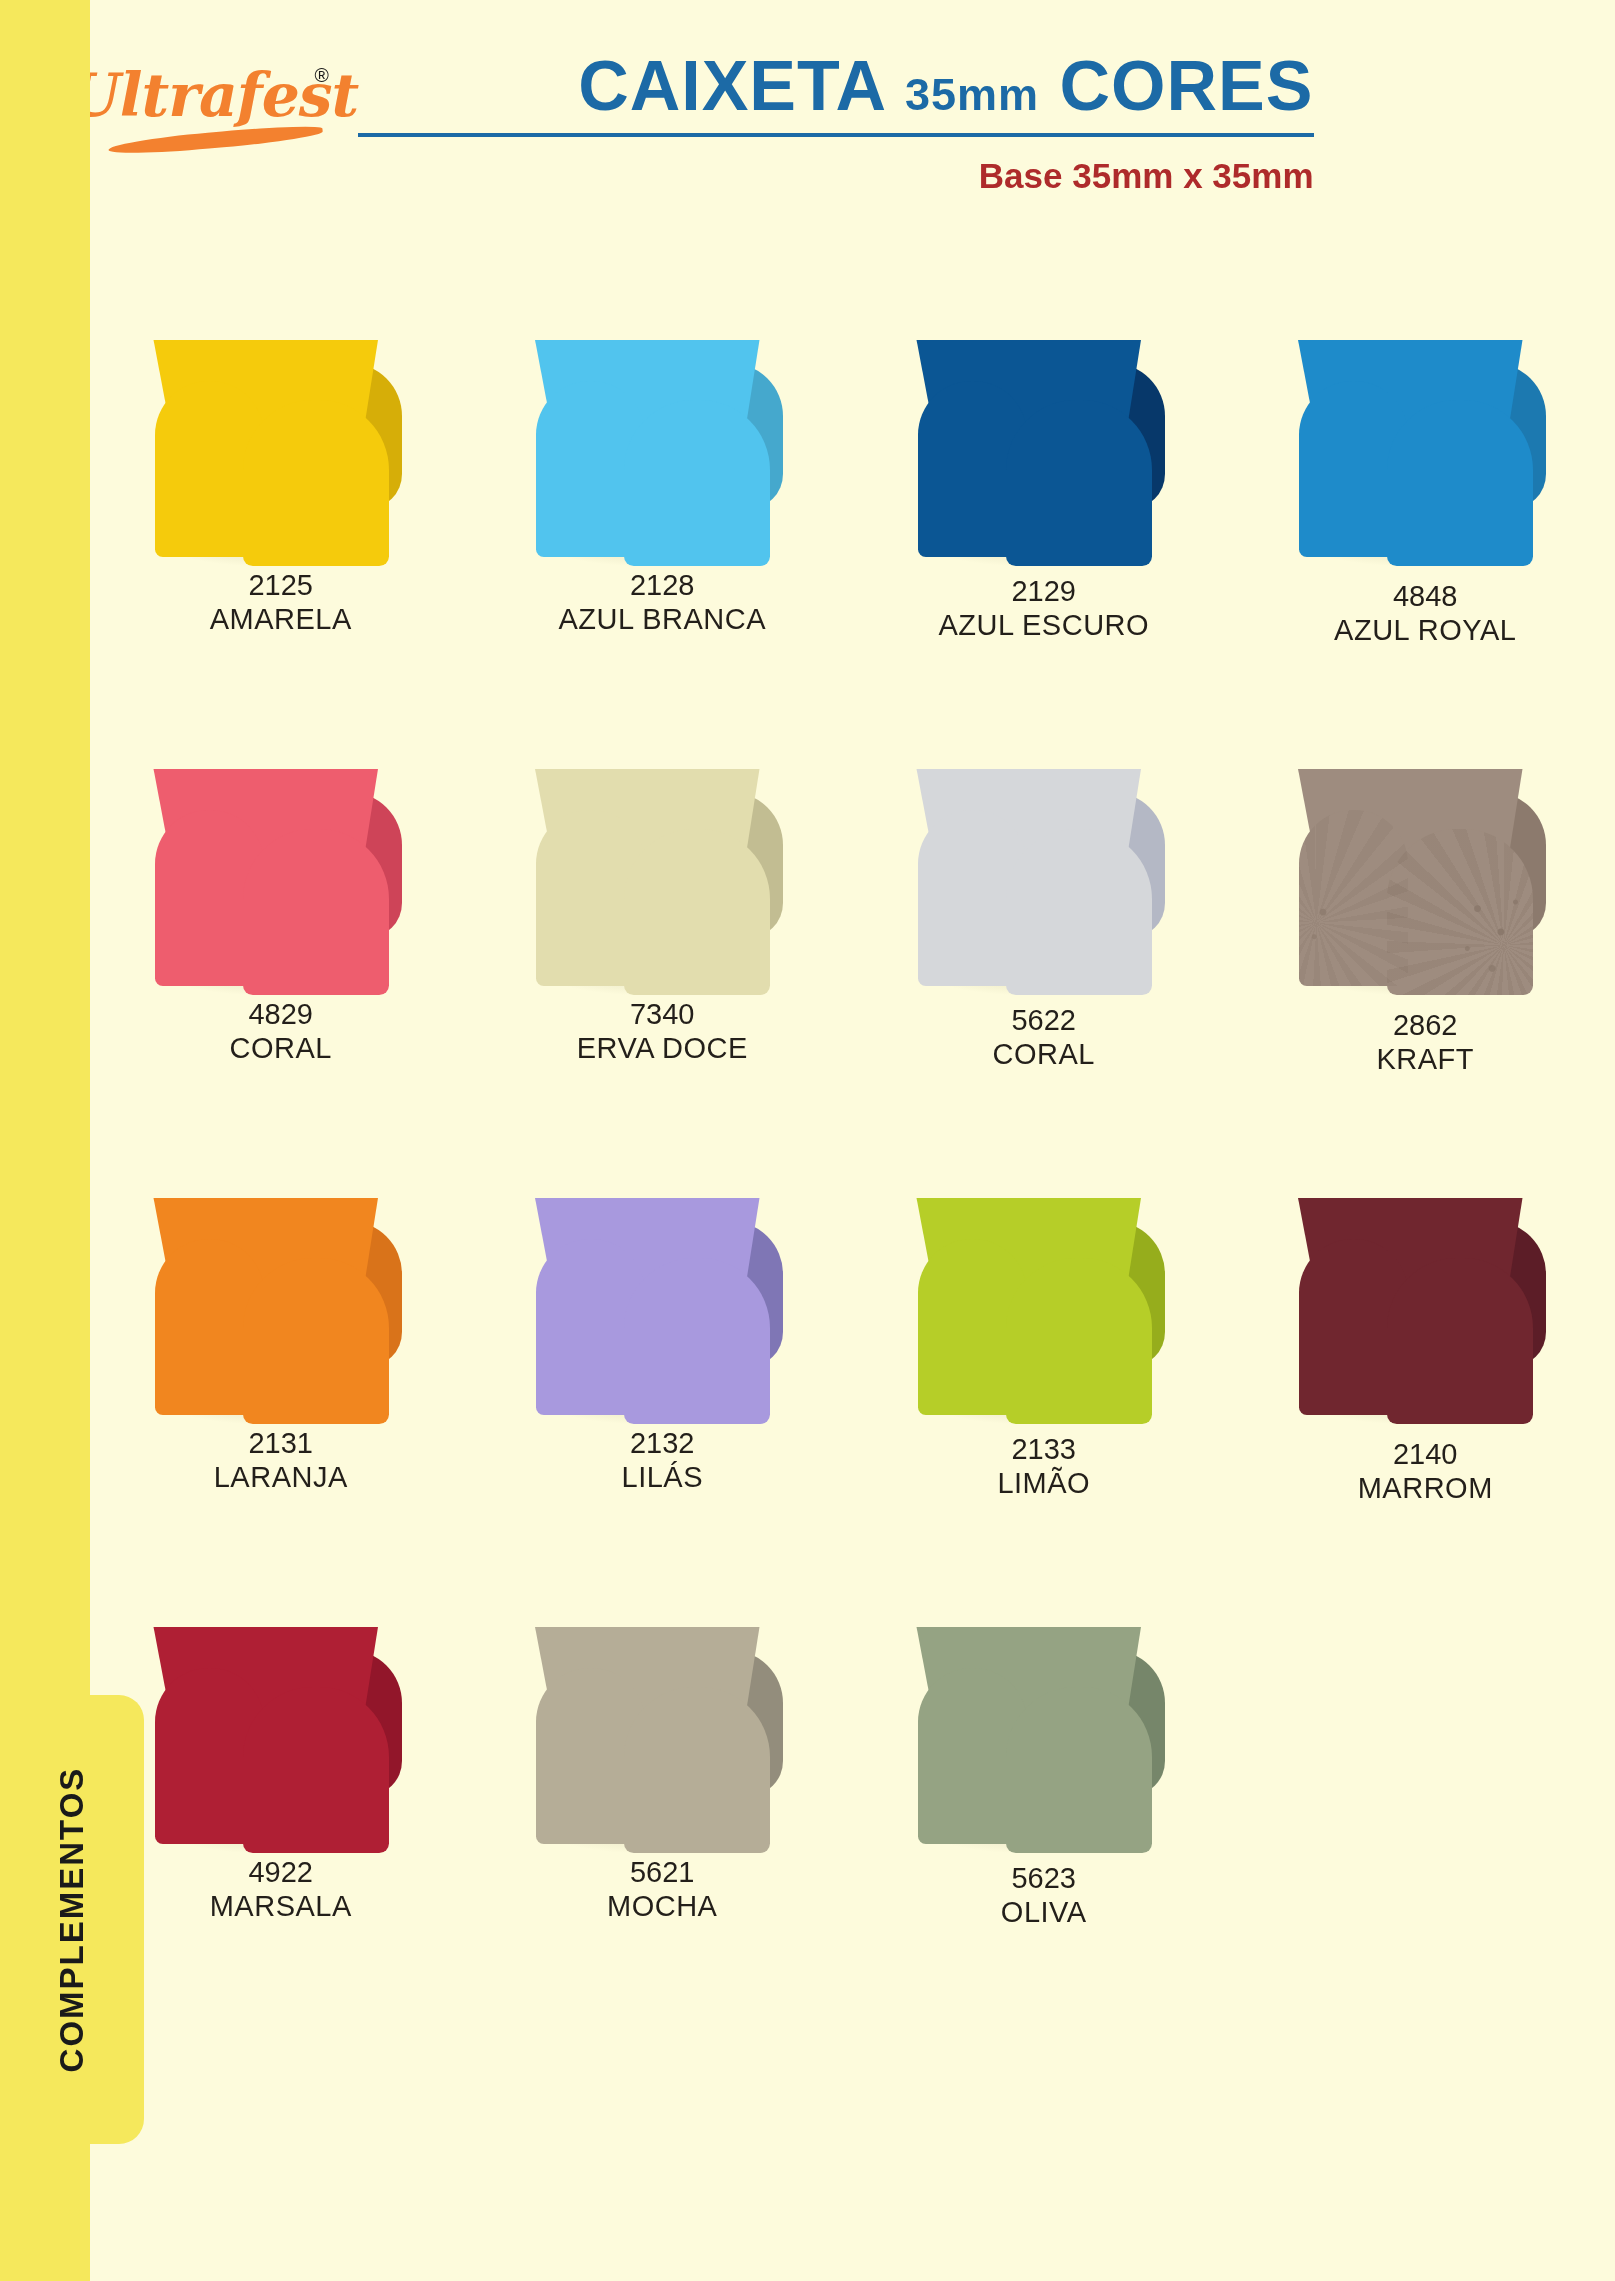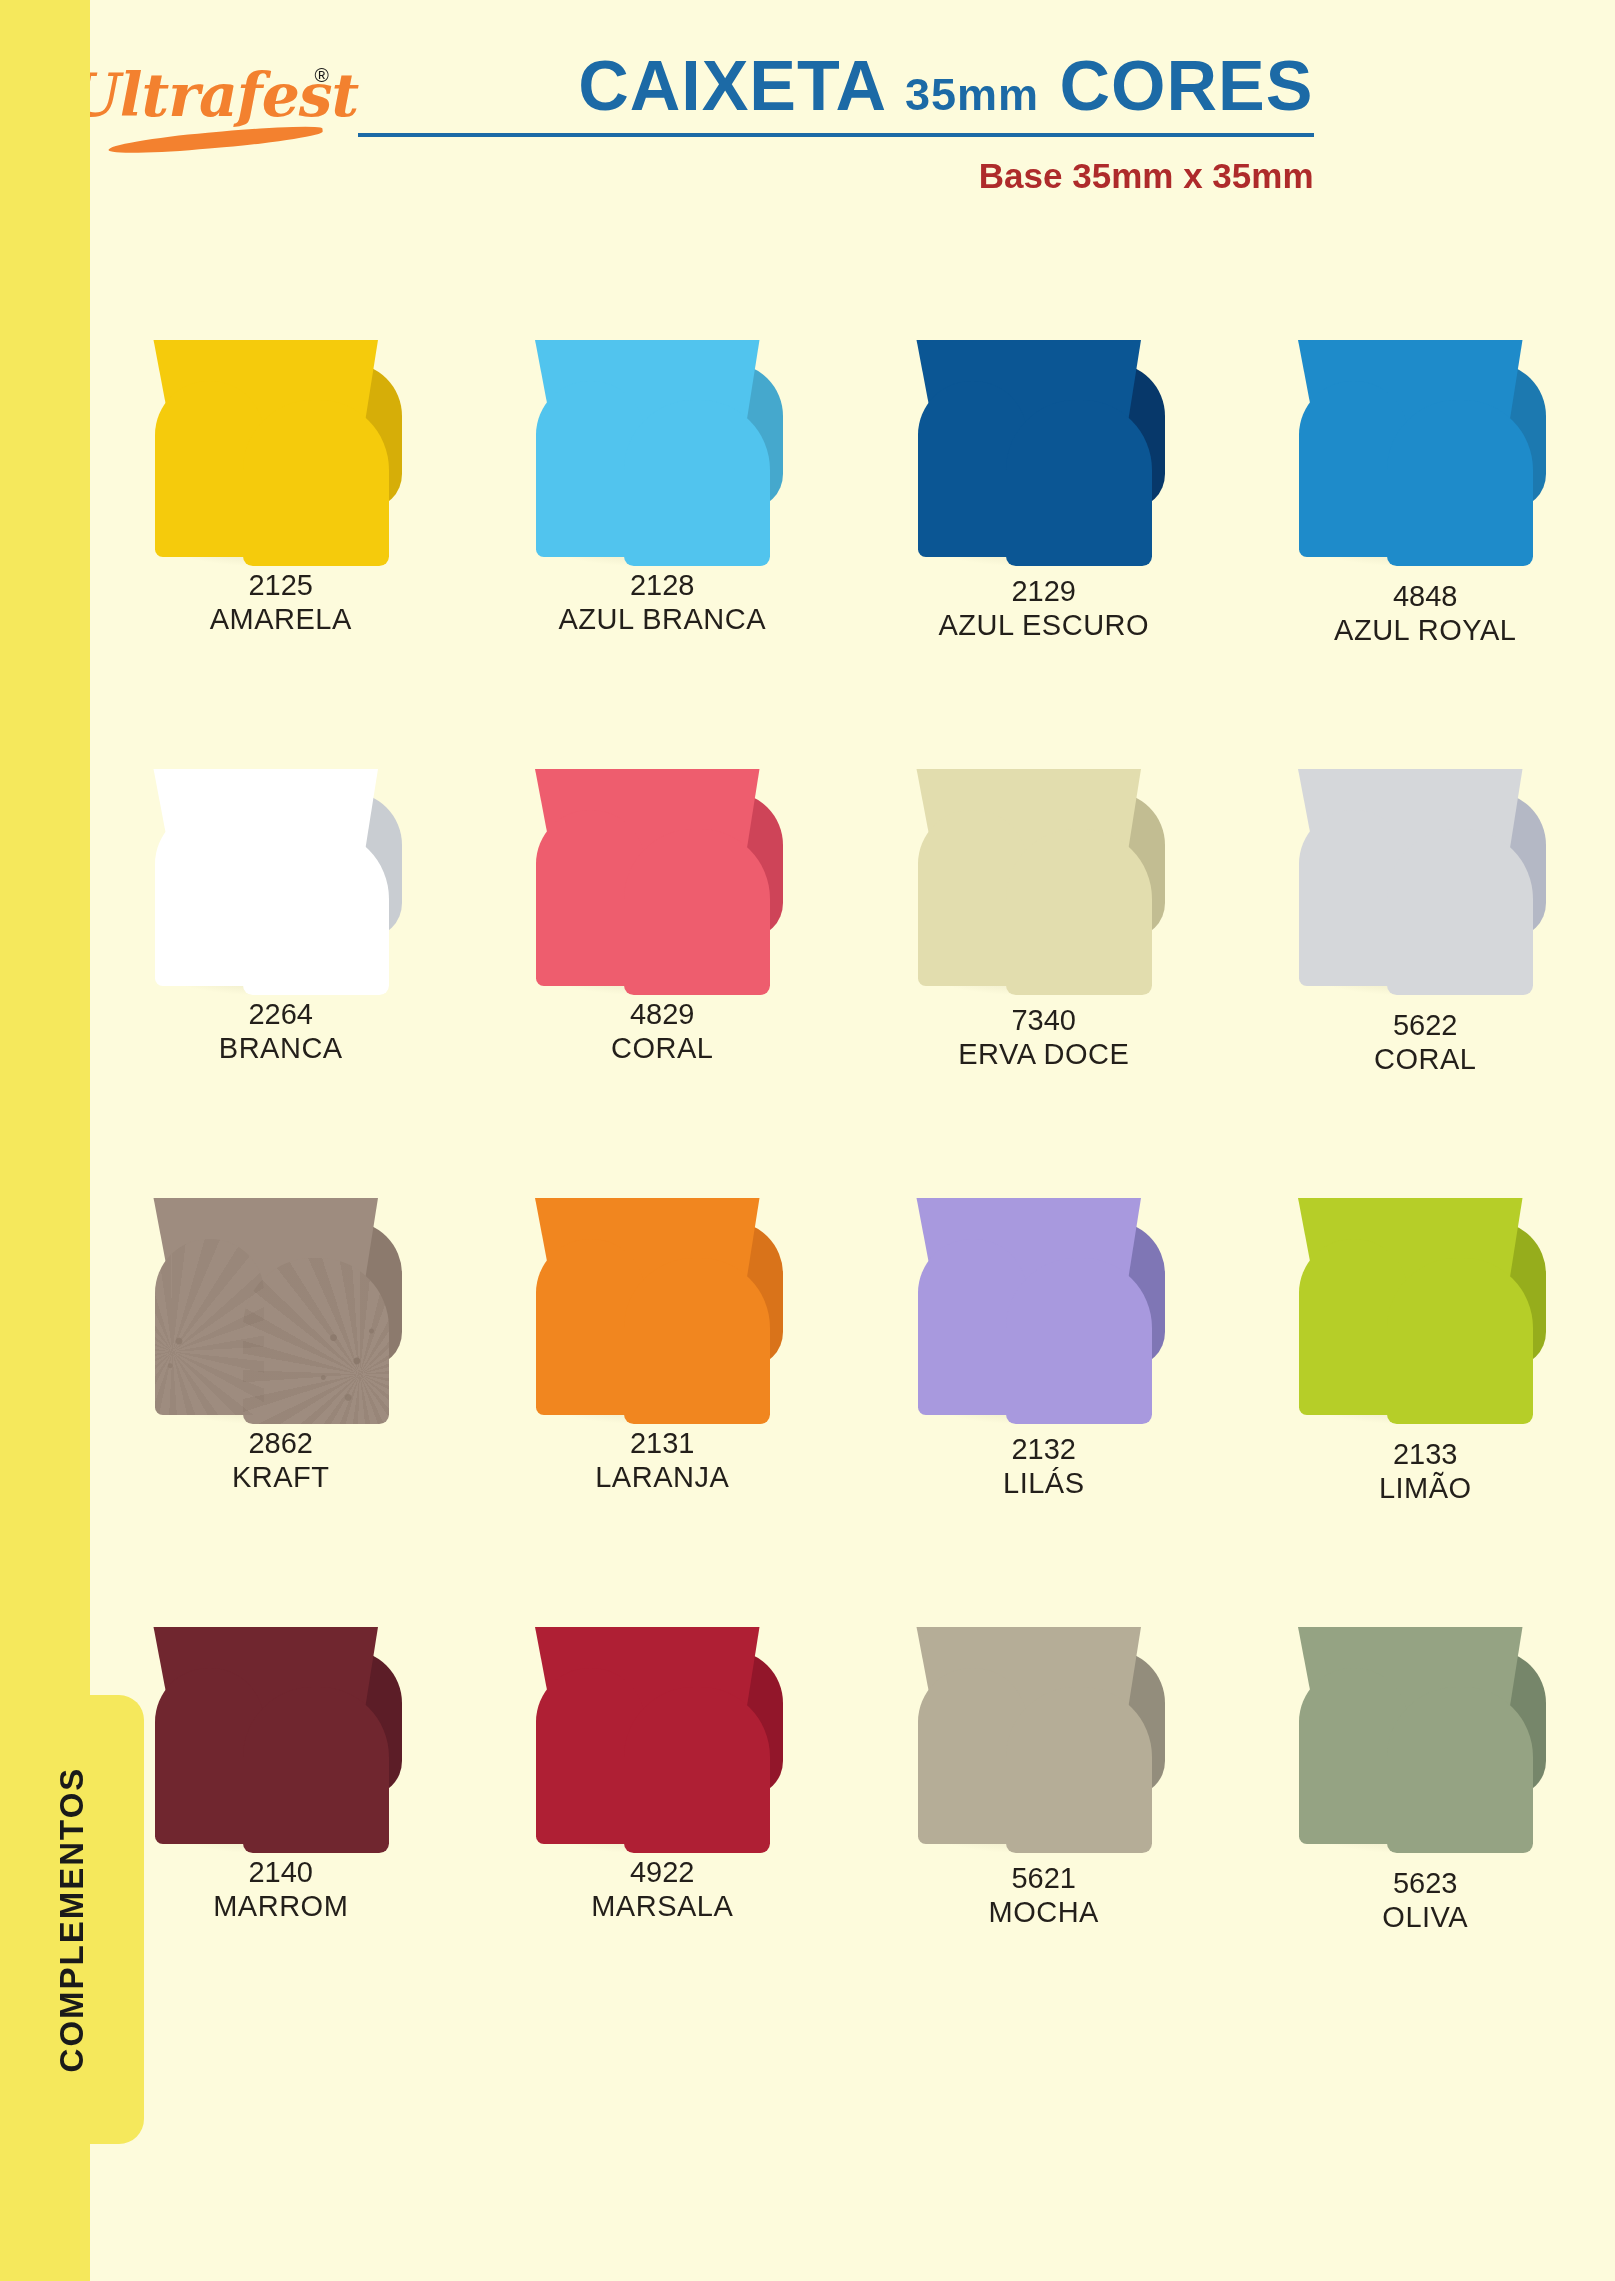--- a/index.html
+++ b/index.html
@@ -222,31 +222,20 @@
         <div class="petal p-back-right" style="background: rgb(28, 121, 176);"></div>
         <div class="body-base" style="background: rgb(30, 139, 202); clip-path: polygon(2% 0%, 98% 0%, 88% 100%, 14% 100%);"></div>
         <div class="petal p-front-left" style="background: rgb(30, 139, 202);"></div>
         <div class="petal p-front-right" style="background: rgb(30, 139, 202);"></div>
       </div>
       <div class="label"><span>4848</span><span class="name">AZUL ROYAL</span></div>
     </div>
     <div class="cell">
       <div class="box-wrap">
         <div class="shadow"></div>
-        <div class="petal p-back-left" style="background: rgb(201, 205, 210);"></div>
-        <div class="petal p-back-right" style="background: rgb(201, 205, 210);"></div>
-        <div class="body-base" style="background: rgb(255, 255, 255); clip-path: polygon(2% 0%, 98% 0%, 88% 100%, 14% 100%);"></div>
-        <div class="petal p-front-left" style="background: rgb(255, 255, 255);"></div>
-        <div class="petal p-front-right" style="background: rgb(255, 255, 255);"></div>
-      </div>
-      <div class="label"><span>2264</span><span class="name">BRANCA</span></div>
-    </div>
-    <div class="cell">
-      <div class="box-wrap">
-        <div class="shadow"></div>
         <div class="petal p-back-left" style="background: rgb(206, 68, 88);"></div>
         <div class="petal p-back-right" style="background: rgb(206, 68, 88);"></div>
         <div class="body-base" style="background: rgb(238, 93, 110); clip-path: polygon(2% 0%, 98% 0%, 88% 100%, 14% 100%);"></div>
         <div class="petal p-front-left" style="background: rgb(238, 93, 110);"></div>
         <div class="petal p-front-right" style="background: rgb(238, 93, 110);"></div>
       </div>
       <div class="label"><span>4829</span><span class="name">CORAL</span></div>
     </div>
     <div class="cell">
       <div class="box-wrap">

